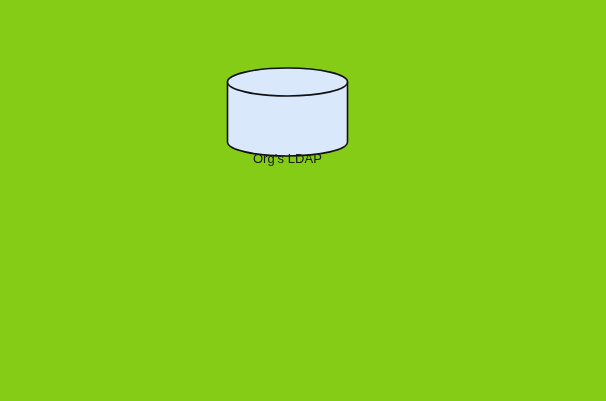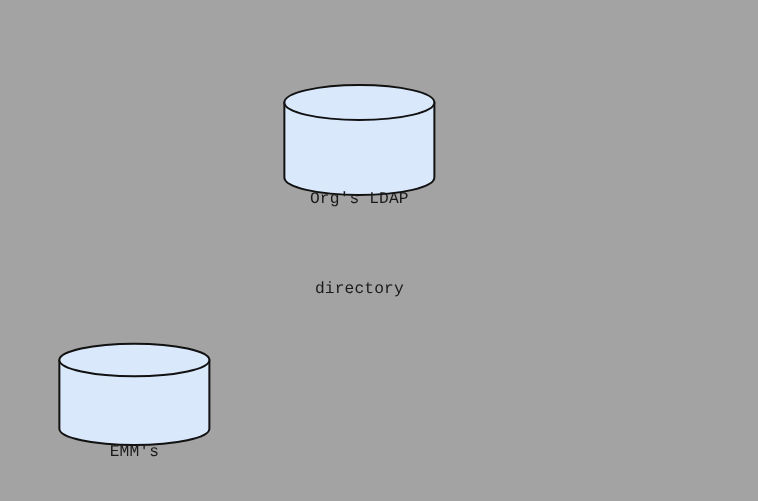--- a/index.html
+++ b/index.html
@@ -6,23 +6,23 @@
   html, body {
     margin: 0;
     padding: 0;
     background: #000000;
   }
 
   #canvas {
     position: relative;
     width: 606px;
     height: 401px;
-    background: #a3a3a3;
+    background: #84cc16;
     overflow: hidden;
-    font-family: Liberation Mono, monospace;
+    font-family: Liberation Sans, sans-serif;
   }
 
   
   .cylinder {
     position: absolute;
     box-sizing: border-box;
   }
 
   .cylinder svg {
     position: absolute;
@@ -87,29 +87,18 @@
 
 <div id="canvas">
 
   <div class="cylinder" id="node-ldap">
     <svg viewBox="0 0 123 90" preserveAspectRatio="none">
       <path d="M 1.5 15 L 1.5 75 A 60 14 0 0 0 121.5 75 L 121.5 15 Z" fill="#dae8fc" stroke="#111111" stroke-width="1.6" stroke-linejoin="round"></path>
       <ellipse cx="61.5" cy="15" rx="60" ry="14" fill="#dae8fc" stroke="#111111" stroke-width="1.6"></ellipse>
     </svg>
     <div class="cyl-label">
       <span class="line">Org's LDAP</span>
-      <span class="line">directory</span>
     </div>
   </div>
 
-  <div class="cylinder" id="node-emm">
-    <svg viewBox="0 0 123 83" preserveAspectRatio="none">
-      <path d="M 1.5 14 L 1.5 69 A 60 13 0 0 0 121.5 69 L 121.5 14 Z" fill="#dae8fc" stroke="#111111" stroke-width="1.6" stroke-linejoin="round"></path>
-      <ellipse cx="61.5" cy="14" rx="60" ry="13" fill="#dae8fc" stroke="#111111" stroke-width="1.6"></ellipse>
-    </svg>
-    <div class="cyl-label">
-      <span class="line">EMM's</span>
-      
-    </div>
-  </div>
 
 
 </div>
 
 </body></html>

